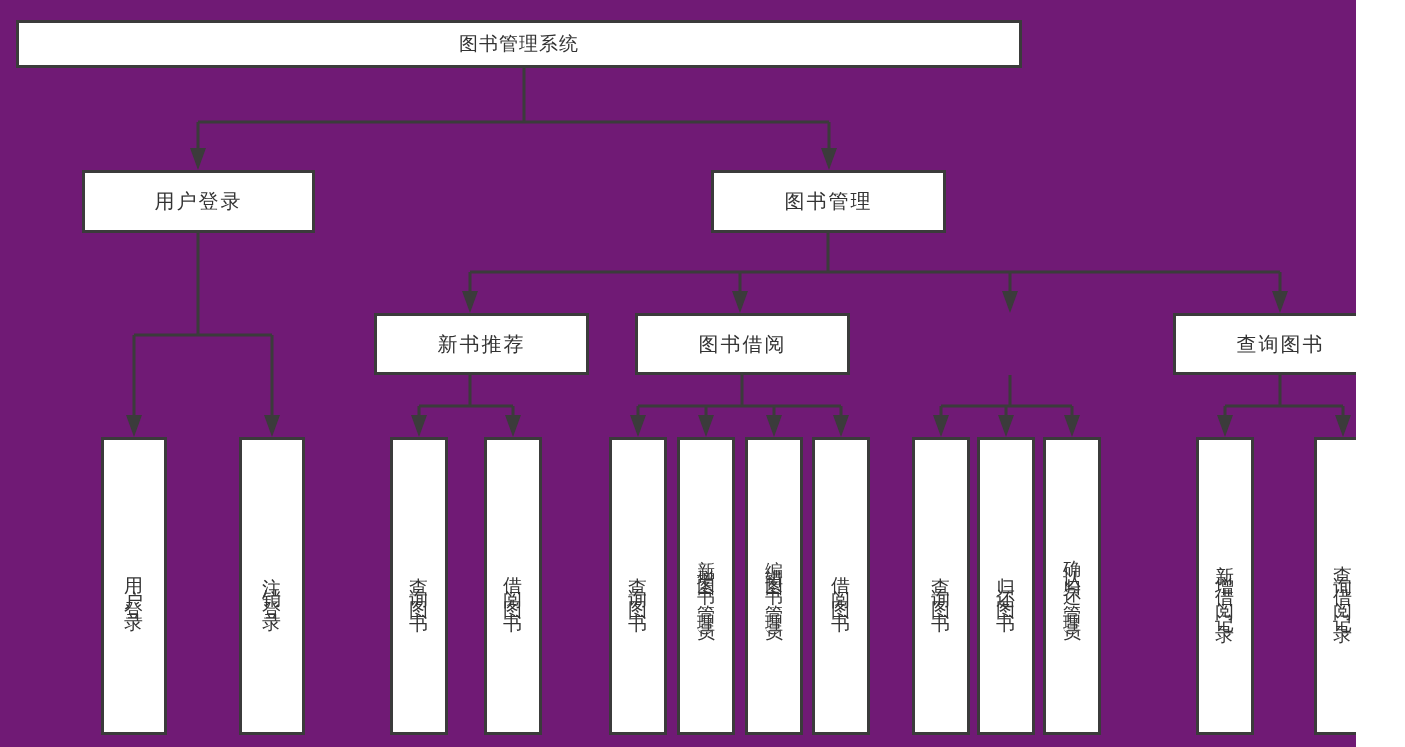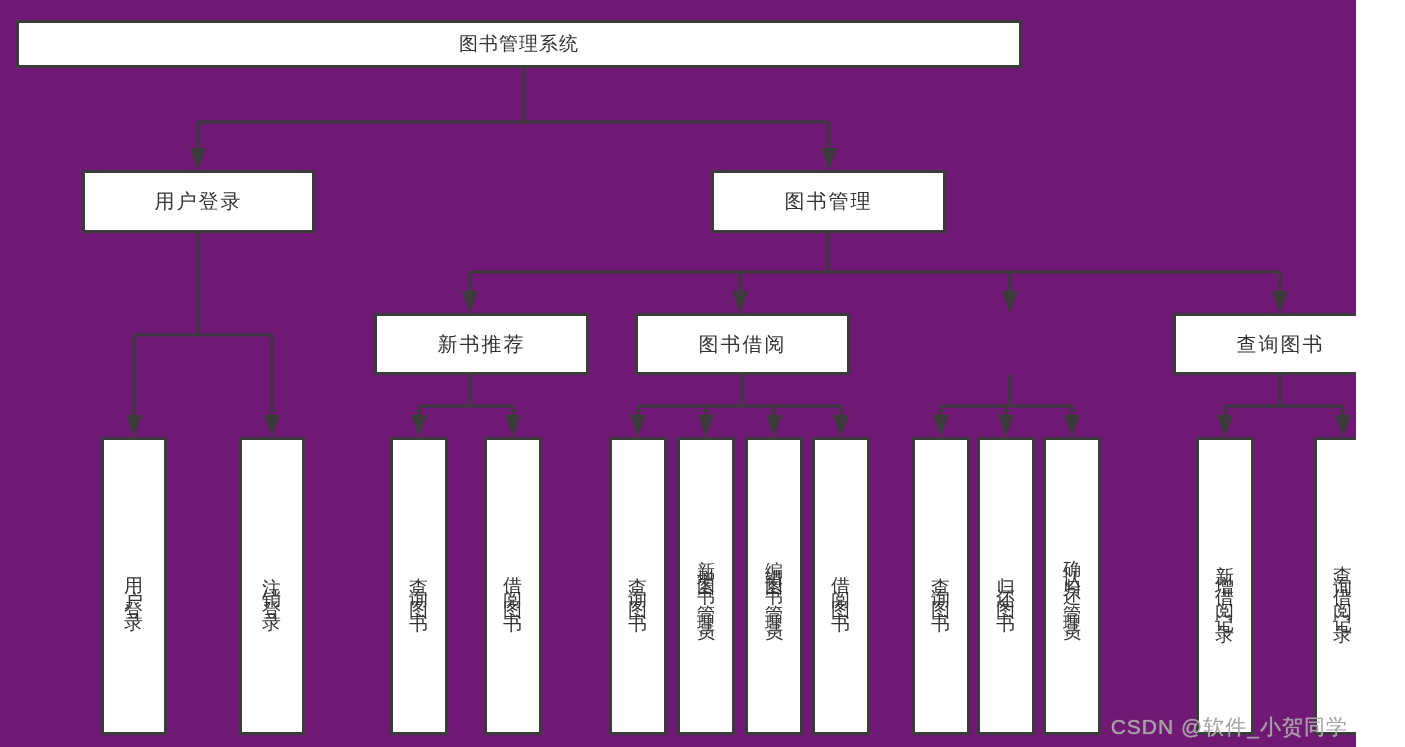--- a/index.html
+++ b/index.html
@@ -184,15 +184,14 @@
     <span>确认归还（管理员）</span>
   </div>
 
   <div class="v-box" id="l12">
     <span>新增借阅记录</span>
   </div>
   <div class="v-box" id="l13">
     <span>查询借阅记录</span>
   </div>
 
-  <div class="watermark">CSDN @软件_小贺同学</div>
 
 </div>
 
 </body></html>

